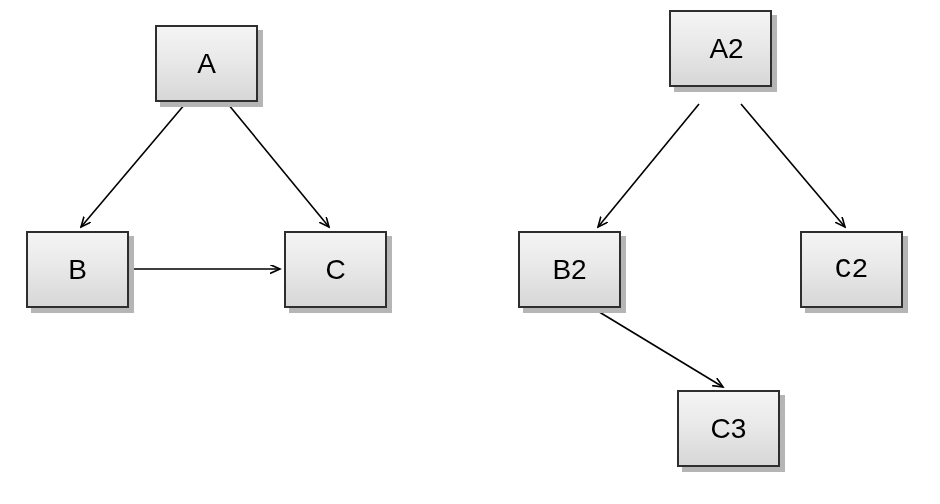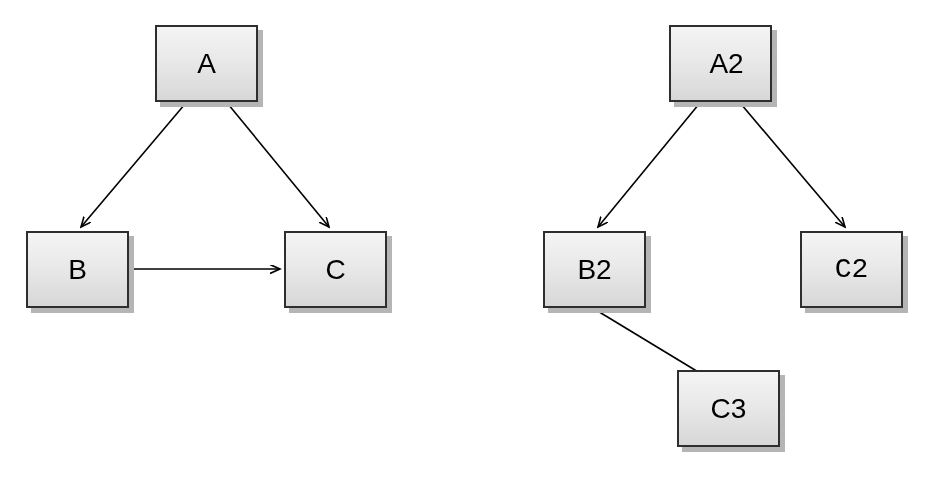--- a/index.html
+++ b/index.html
@@ -35,24 +35,24 @@
     align-items: center;
     justify-content: center;
     font-size: 28px;
     color: #000000;
     line-height: 1;
   }
   
   .pos-a  { left: 155px; top: 25px;  }
   .pos-b  { left: 26px;  top: 231px; }
   .pos-c  { left: 284px; top: 231px; }
-  .pos-a2 { left: 669px; top: 25px; padding-left: 12px;  }
-  .pos-b2 { left: 543px; top: 231px; }
+  .pos-a2 { left: 669px; top: 10px; padding-left: 12px;  }
+  .pos-b2 { left: 518px; top: 231px; }
   .pos-c2 { left: 800px; top: 231px; font-family: Liberation Mono, monospace; }
-  .pos-c3 { left: 677px; top: 370px; text-align: right; }
+  .pos-c3 { left: 677px; top: 390px; text-align: right; }
 </style>
 </head>
 <body>
 
 <div class="canvas">
 
   <svg class="edges-layer" width="940" height="504" viewBox="0 0 940 504" xmlns="http://www.w3.org/2000/svg">
     <defs>
       <marker id="arrowhead" markerWidth="12" markerHeight="10" refX="10" refY="4.5" orient="auto" markerUnits="userSpaceOnUse">
         <path d="M0,0 L10,4.5 L0,9" fill="none" stroke="#000000" stroke-width="1.6"></path>

